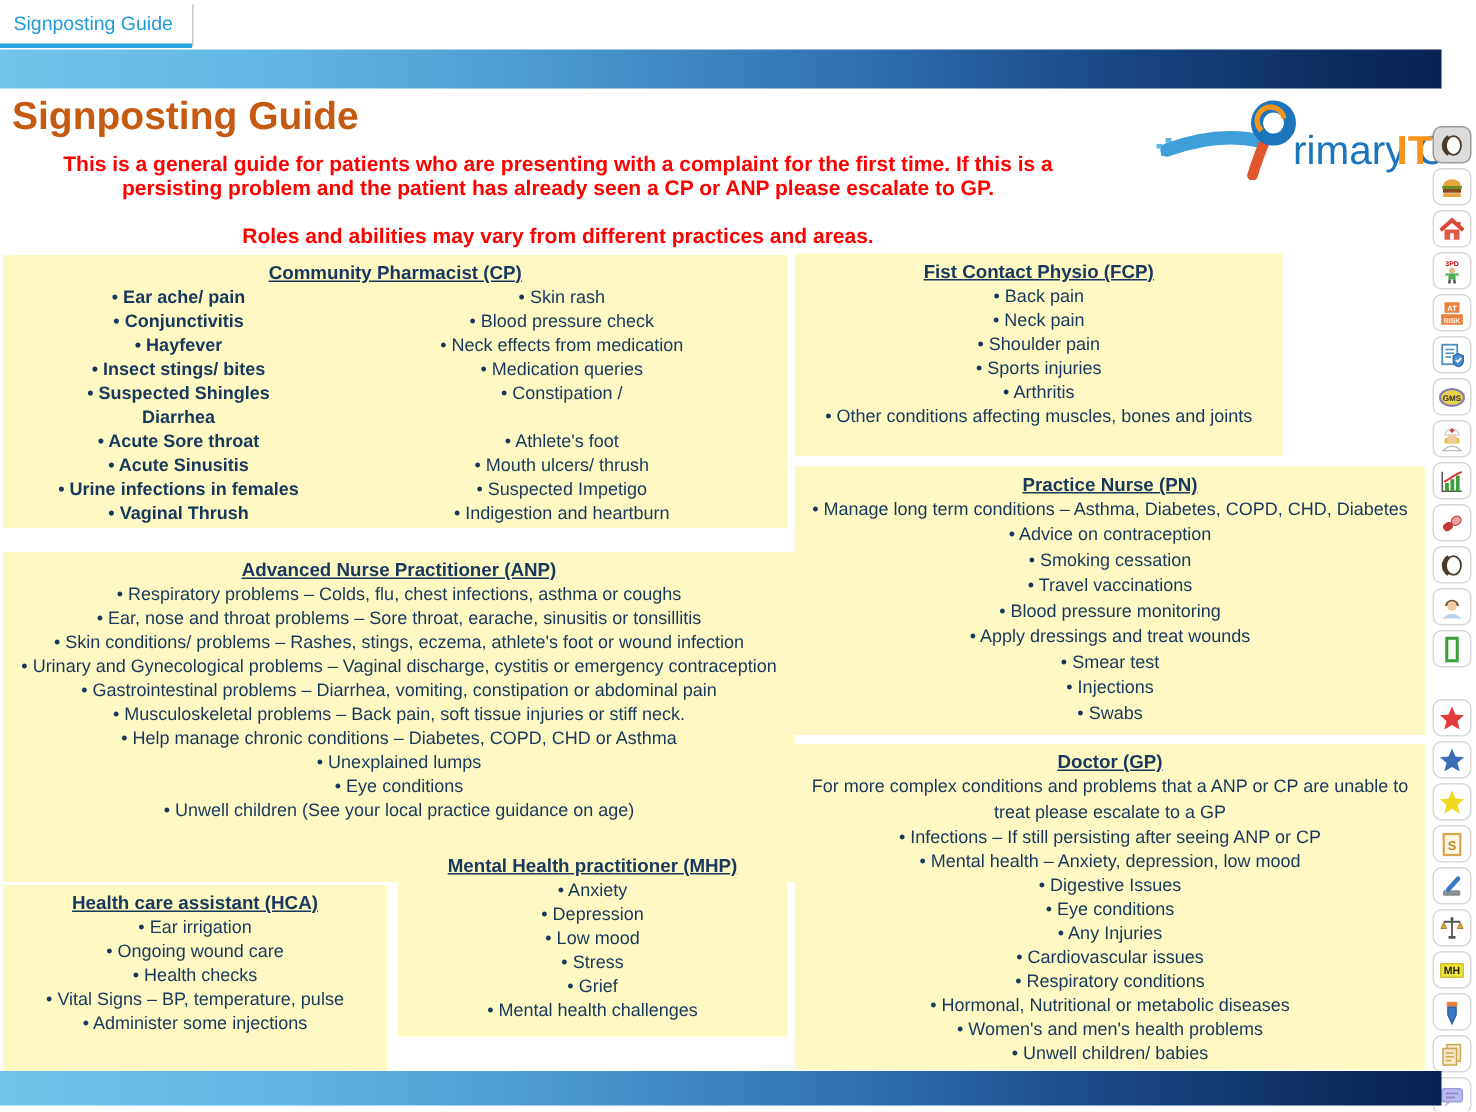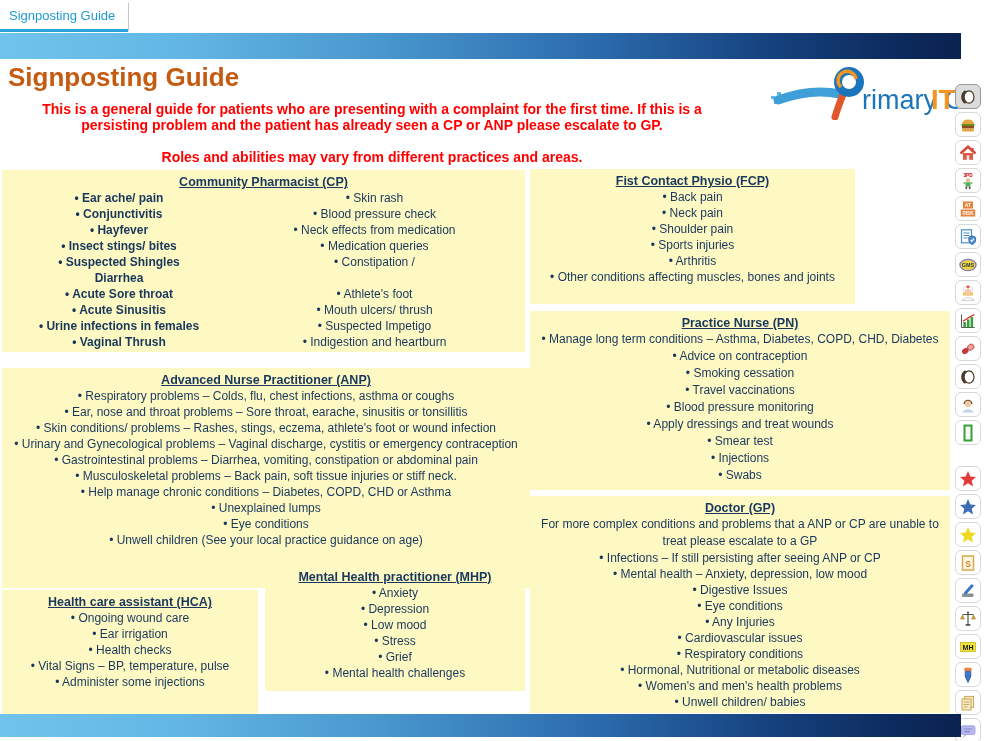--- a/index.html
+++ b/index.html
@@ -171,22 +171,22 @@
         <div class="li">• Respiratory conditions</div>
         <div class="li">• Hormonal, Nutritional or metabolic diseases</div>
         <div class="li">• Women's and men's health problems</div>
         <div class="li">• Unwell children/ babies</div>
       </div>
   </div>
 
   <div class="box" id="box-hca">
     <h3>Health care assistant (HCA)</h3>
     <div>
+        <div class="li">• Ear irrigation</div>
         <div class="li">• Ongoing wound care</div>
-        <div class="li">• Ear irrigation</div>
         <div class="li">• Health checks</div>
         <div class="li">• Vital Signs – BP, temperature, pulse</div>
         <div class="li">• Administer some injections</div>
       </div>
   </div>
 
   <div class="box" id="box-mhp">
     <h3>Mental Health practitioner (MHP)</h3>
     <div>
         <div class="li">• Anxiety</div>

